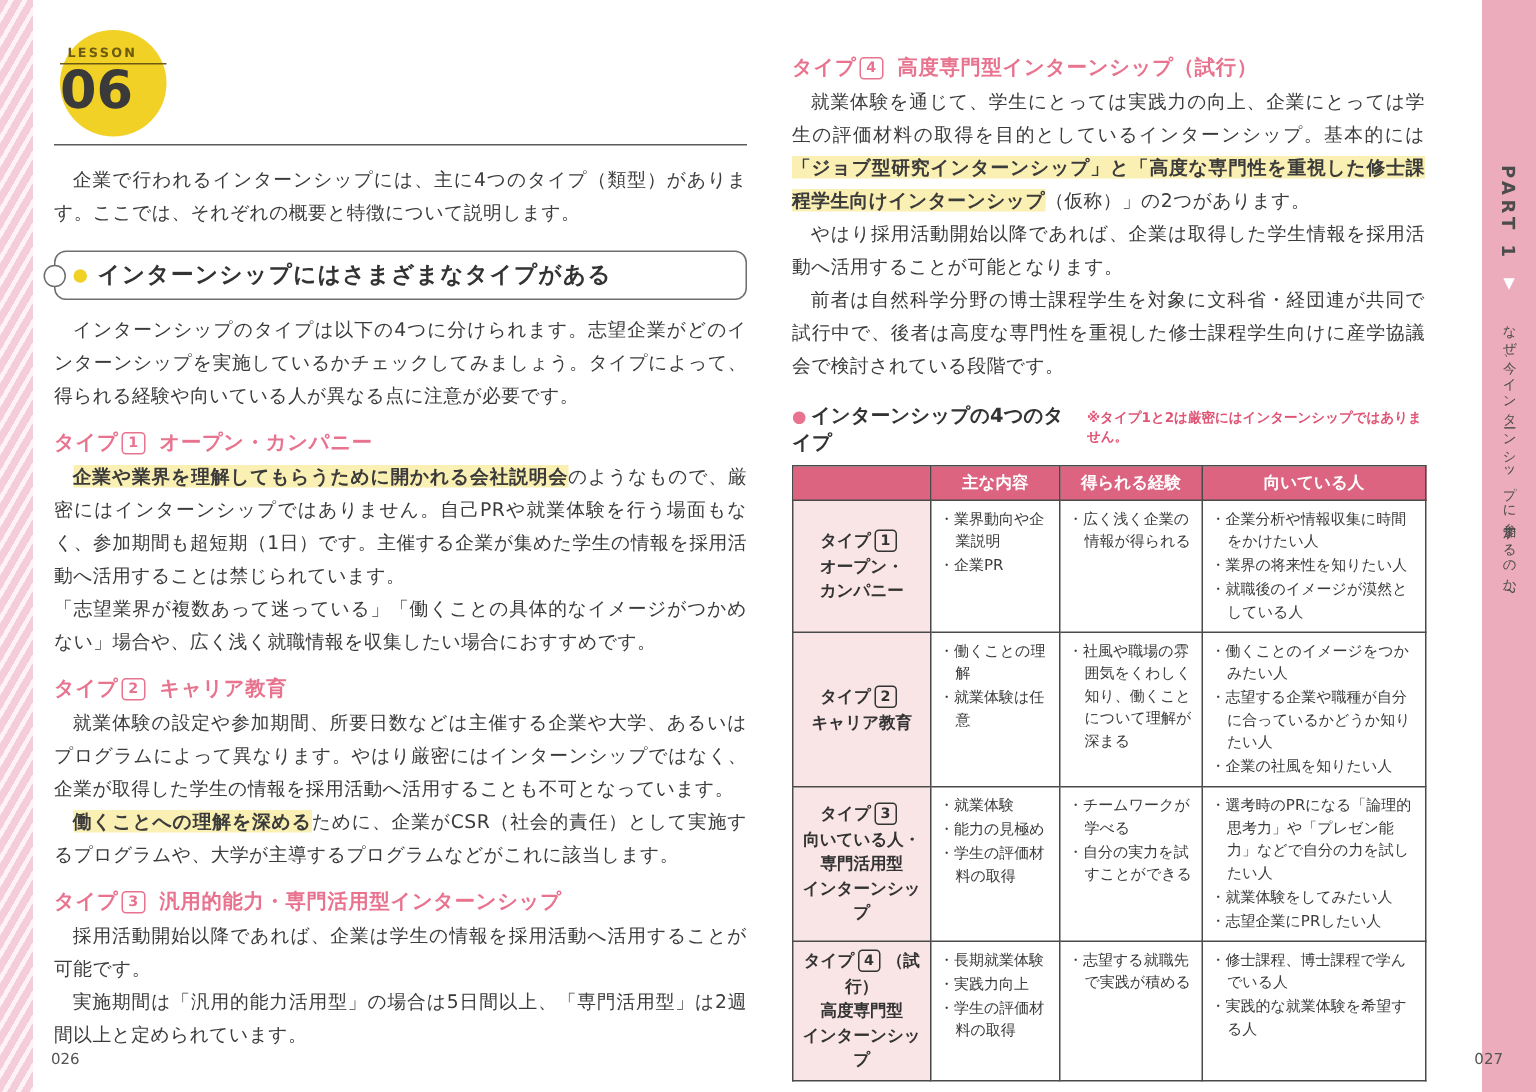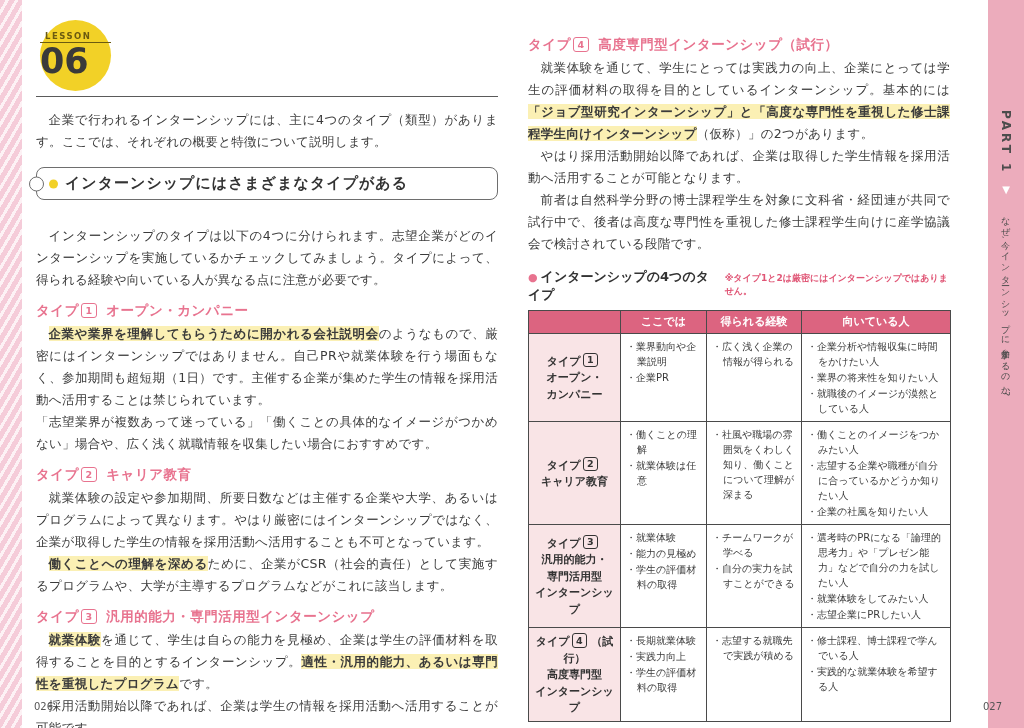--- a/index.html
+++ b/index.html
@@ -43,21 +43,21 @@
   .title-rule { border:none; border-top:1.5px solid #5a5a5a; margin:5px 0 12px; }
 
   
   .body-p { font-size:12.5px; line-height:22px; letter-spacing:0.3px; text-align:justify; }
   .indent { text-indent:1em; }
   .hl { background:#fbf0b4; font-weight:bold; }
 
   
   .section-tag {
     position:relative; border:1.5px solid #6e6e6e; border-radius:8px; background:#fff;
-    margin:14px 0 25px; padding:6px 10px 6px 28px;
+    margin:14px 0 9px; padding:6px 10px 6px 28px;
     font-size:15px; font-weight:bold; color:#333; letter-spacing:1px;
   }
   .section-tag::before {
     content:""; position:absolute; left:-8px; top:50%; transform:translateY(-50%);
     width:13px; height:13px; border:1.5px solid #6e6e6e; border-radius:50%; background:#fff;
   }
   .tag-dot {
     position:absolute; left:12px; top:50%; transform:translateY(-50%);
     width:9px; height:9px; border-radius:50%; background:#f2d127;
   }
@@ -116,21 +116,20 @@
     <span>タイプ</span><span class="numbox">2</span>
     <span>キャリア教育</span>
   </h3>
   <p class="body-p indent">就業体験の設定や参加期間、所要日数などは主催する企業や大学、あるいはプログラムによって異なります。やはり厳密にはインターンシップではなく、企業が取得した学生の情報を採用活動へ活用することも不可となっています。</p>
   <p class="body-p indent"><span class="hl">働くことへの理解を深める</span><span>ために、企業がCSR（社会的責任）として実施するプログラムや、大学が主導するプログラムなどがこれに該当します。</span></p>
 
   <h3 class="type-head">
     <span>タイプ</span><span class="numbox">3</span>
     <span>汎用的能力・専門活用型インターンシップ</span>
   </h3>
-  <p class="body-p indent"><span class="hl">就業体験</span><span>を通じて、学生は自らの能力を見極め、企業は学生の評価材料を取得することを目的とするインターンシップ。</span><span class="hl">適性・汎用的能力、あるいは専門性を重視したプログラム</span><span>です。</span></p>
   <p class="body-p indent">採用活動開始以降であれば、企業は学生の情報を採用活動へ活用することが可能です。</p>
   <p class="body-p indent">実施期間は「汎用的能力活用型」の場合は5日間以上、「専門活用型」は2週間以上と定められています。</p>
 </div>
 
 <div class="page-right">
 
   <h3 class="type-head" style="margin-top:0;">
     <span>タイプ</span><span class="numbox">4</span>
     <span>高度専門型インターンシップ（試行）</span>
   </h3>
@@ -146,21 +145,21 @@
   <table>
     <colgroup>
         <col style="width:92px">
         <col style="width:86px">
         <col style="width:95px">
         <col style="width:149px">
       </colgroup>
     <thead>
       <tr>
         <th></th>
-        <th>ここでは</th>
+        <th>主な内容</th>
         <th>得られる経験</th>
         <th>向いている人</th>
       </tr>
     </thead>
     <tbody>
       <tr style="height:84px;">
         <th class="rowlab">
           <div><span>タイプ</span><span class="numbox">1</span><span></span></div>
           <div class="name">オープン・
 カンパニー</div>
@@ -192,21 +191,21 @@
           </td>
         <td>
             <div class="li">・働くことのイメージをつかみたい人</div>
             <div class="li">・志望する企業や職種が自分に合っているかどうか知りたい人</div>
             <div class="li">・企業の社風を知りたい人</div>
           </td>
       </tr>
       <tr style="height:80px;">
         <th class="rowlab">
           <div><span>タイプ</span><span class="numbox">3</span><span></span></div>
-          <div class="name">汎用的能力・
+          <div class="name">向いている人・
 専門活用型
 インターンシップ</div>
         </th>
         <td>
             <div class="li">・就業体験</div>
             <div class="li">・能力の見極め</div>
             <div class="li">・学生の評価材料の取得</div>
           </td>
         <td>
             <div class="li">・チームワークが学べる</div>

